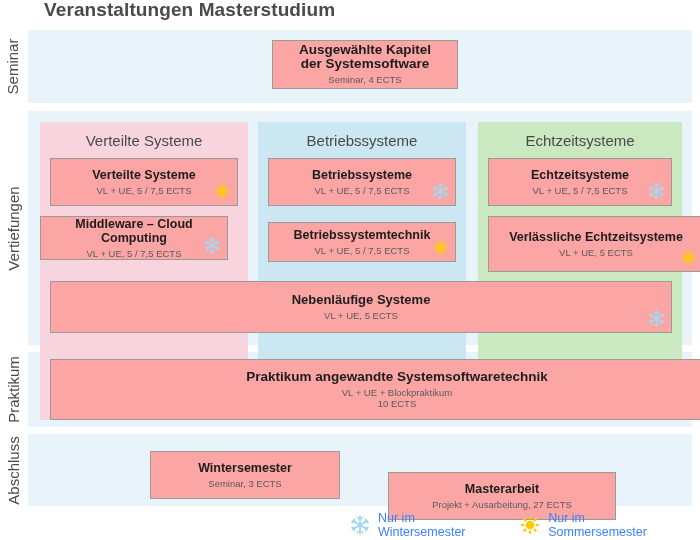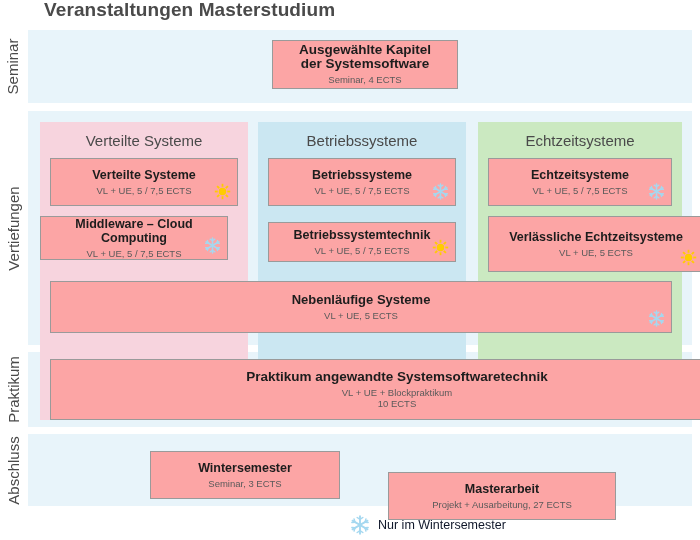--- a/index.html
+++ b/index.html
@@ -123,21 +123,21 @@
 
   
   #legend {
     position: absolute;
     left: 350px;
     top: 513px;
     height: 24px;
     display: flex;
     align-items: center;
     font-size: 12.5px;
-    color: #0f172a;
+    color: #3b82f6;
   }
   .legend-item {
     display: flex;
     align-items: center;
     margin-right: 36px;
   }
   .legend-item .ic {
     width: 20px;
     height: 20px;
     margin-right: 8px;
@@ -374,13 +374,29 @@
         <line x1="24" y1="20.5" x2="25.5" y2="25.5"></line>
           <line x1="24" y1="20.5" x2="29" y2="20"></line>
         <line x1="8" y1="20.5" x2="3" y2="20"></line>
           <line x1="8" y1="20.5" x2="6.5" y2="25.5"></line>
         <line x1="24" y1="11.5" x2="29" y2="12"></line>
           <line x1="24" y1="11.5" x2="25.5" y2="6.5"></line>
       </g>
     </svg>
     <span>Nur im Wintersemester</span>
   </div>
+  <div class="legend-item">
+    <svg class="ic" viewBox="0 0 32 32">
+      <circle cx="16" cy="16" r="7" fill="#ffcc00"></circle>
+      <g stroke="#ffcc00" stroke-width="3.4" stroke-linecap="butt">
+        <line x1="16" y1="1.5" x2="16" y2="7"></line>
+          <line x1="16" y1="25" x2="16" y2="30.5"></line>
+        <line x1="1.5" y1="16" x2="7" y2="16"></line>
+          <line x1="25" y1="16" x2="30.5" y2="16"></line>
+        <line x1="5.8" y1="5.8" x2="9.8" y2="9.8"></line>
+          <line x1="22.2" y1="22.2" x2="26.2" y2="26.2"></line>
+        <line x1="26.2" y1="5.8" x2="22.2" y2="9.8"></line>
+          <line x1="9.8" y1="22.2" x2="5.8" y2="26.2"></line>
+      </g>
+    </svg>
+    <span>Nur im Sommersemester</span>
+  </div>
 </div>
 
 </body></html>

